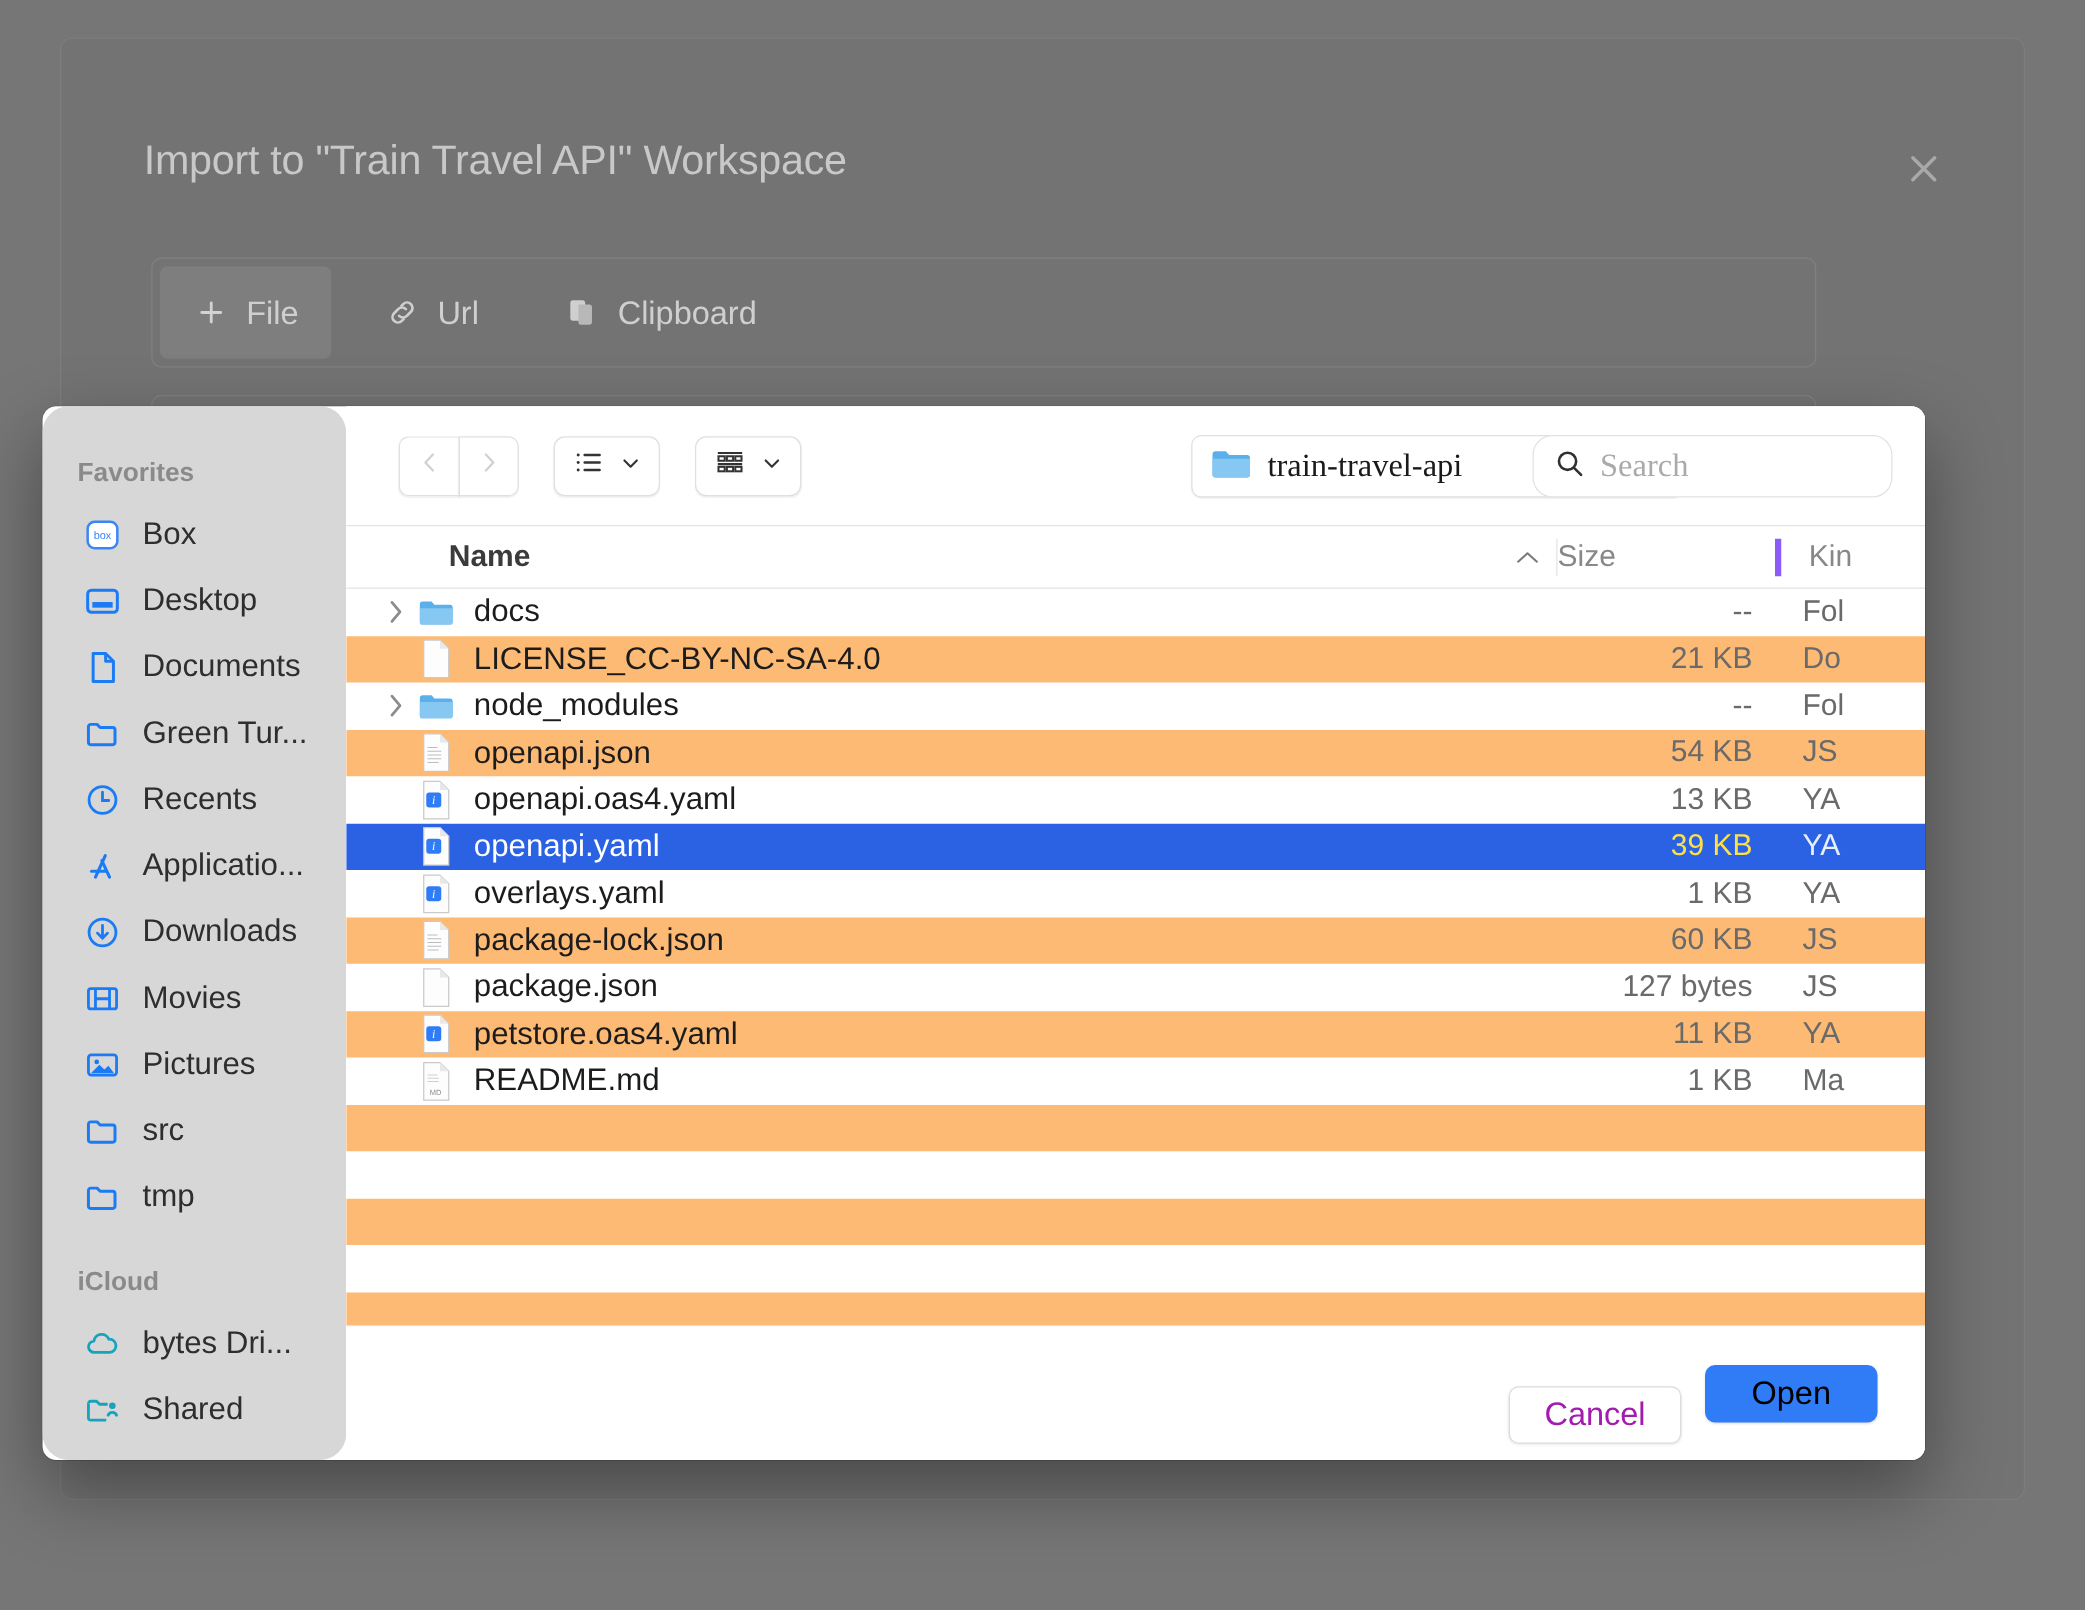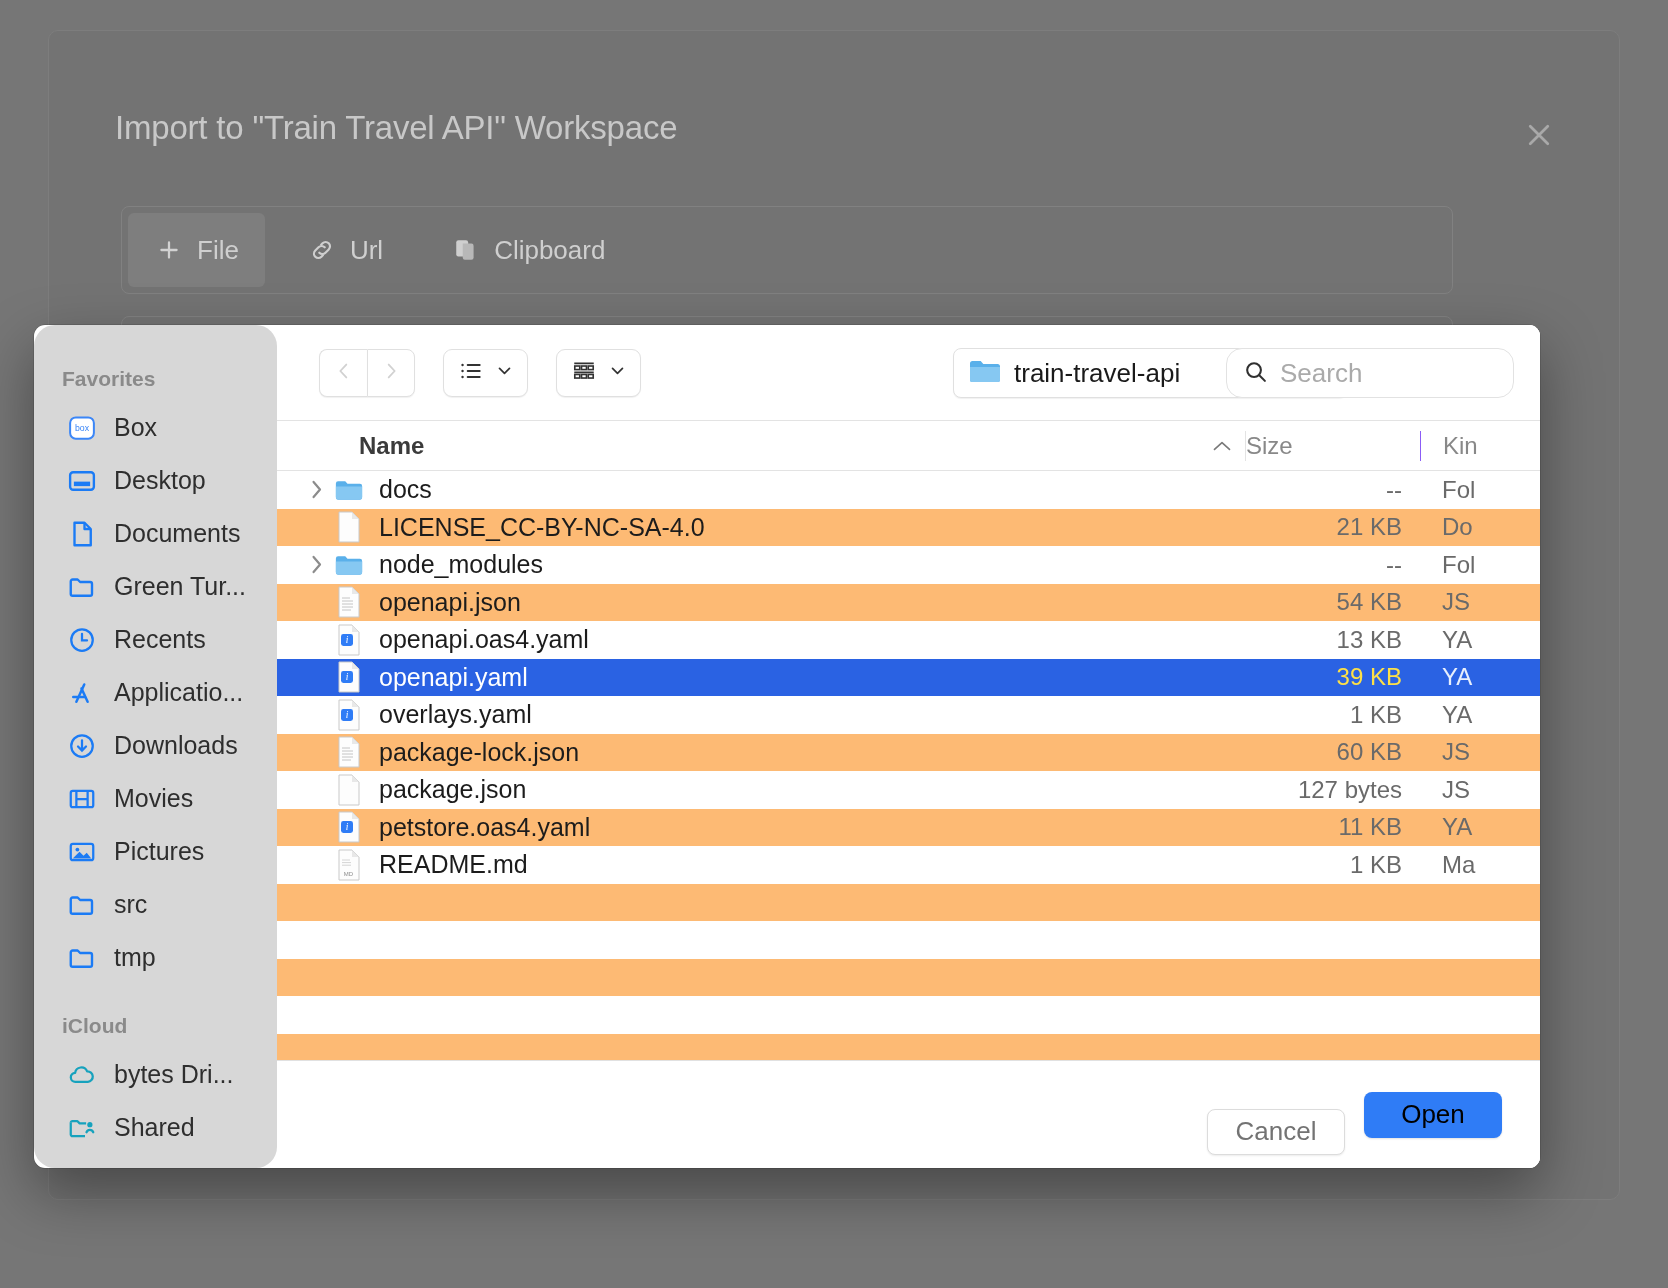--- a/index.html
+++ b/index.html
@@ -115,20 +115,21 @@
     background: #ffffff;
     min-width: 0;
   }
   .toolbar {
     height: 95px;
     flex: 0 0 95px;
     display: flex; align-items: center;
     padding: 0 26px 0 26px;
     background: #ffffff;
     position: relative;
+    font-family: Liberation Serif, serif;
   }
   .navgroup { display: flex; margin-left: 16px; }
   .tbtn {
     width: 48px; height: 48px;
     background: #ffffff;
     border: 1px solid #e0e0e0;
     display: flex; align-items: center; justify-content: center;
     box-shadow: 0 1px 1px rgba(0,0,0,0.06);
   }
   .tbtn.left  { border-radius: 8px 0 0 8px; border-right: none; }
@@ -196,21 +197,21 @@
     background: #ffffff;
     font-size: 24px;
     color: #3b3b3b;
     font-weight: bold;
     position: relative;
   }
   .ch-name { padding-left: 82px; flex: 1; }
   .ch-sortarrow { width: 46px; display: flex; align-items: center; justify-content: center; }
   .ch-sortarrow svg { width: 20px; height: 12px; }
   .ch-size { width: 175px; border-left: 1px solid #e3e3e3; color: #888888; font-weight: normal; height: 30px; display: flex; align-items: center; }
-  .ch-kind { width: 120px; padding-left: 22px; border-left: 1px solid #8b5cf6; color: #888888; font-weight: normal; height: 30px; display: flex; align-items: center; }
+  .ch-kind { width: 120px; padding-left: 22px; border-left: 5px solid #8b5cf6; color: #888888; font-weight: normal; height: 30px; display: flex; align-items: center; }
 
   
   .filelist { flex: 1; overflow: hidden; background: #ffffff; }
   .row {
     height: 37.5px;
     display: flex; align-items: center;
     font-size: 25px;
     color: #1c1c1c;
     position: relative;
   }
@@ -240,21 +241,21 @@
     gap: 19px;
   }
   .btn {
     height: 46px;
     min-width: 138px;
     border-radius: 8px;
     font-size: 26px;
     display: flex; align-items: center; justify-content: center;
     padding: 0 22px;
   }
-  .btn.cancel { background: #ffffff; color: #737373; border: 1px solid #dcdcdc; box-shadow: 0 1px 2px rgba(0,0,0,0.08); margin-top: 34px; }
+  .btn.cancel { background: #ffffff; color: #a21caf; border: 1px solid #dcdcdc; box-shadow: 0 1px 2px rgba(0,0,0,0.08); margin-top: 34px; }
   .btn.open { background: #2f7cf6; color: #000000; box-shadow: 0 1px 2px rgba(0,0,0,0.12); }
 </style>
 </head>
 <body>
 
 <div class="backdrop"></div>
 
 <div class="bg-dialog">
   <div class="bg-title">Import to "Train Travel API" Workspace</div>
 

